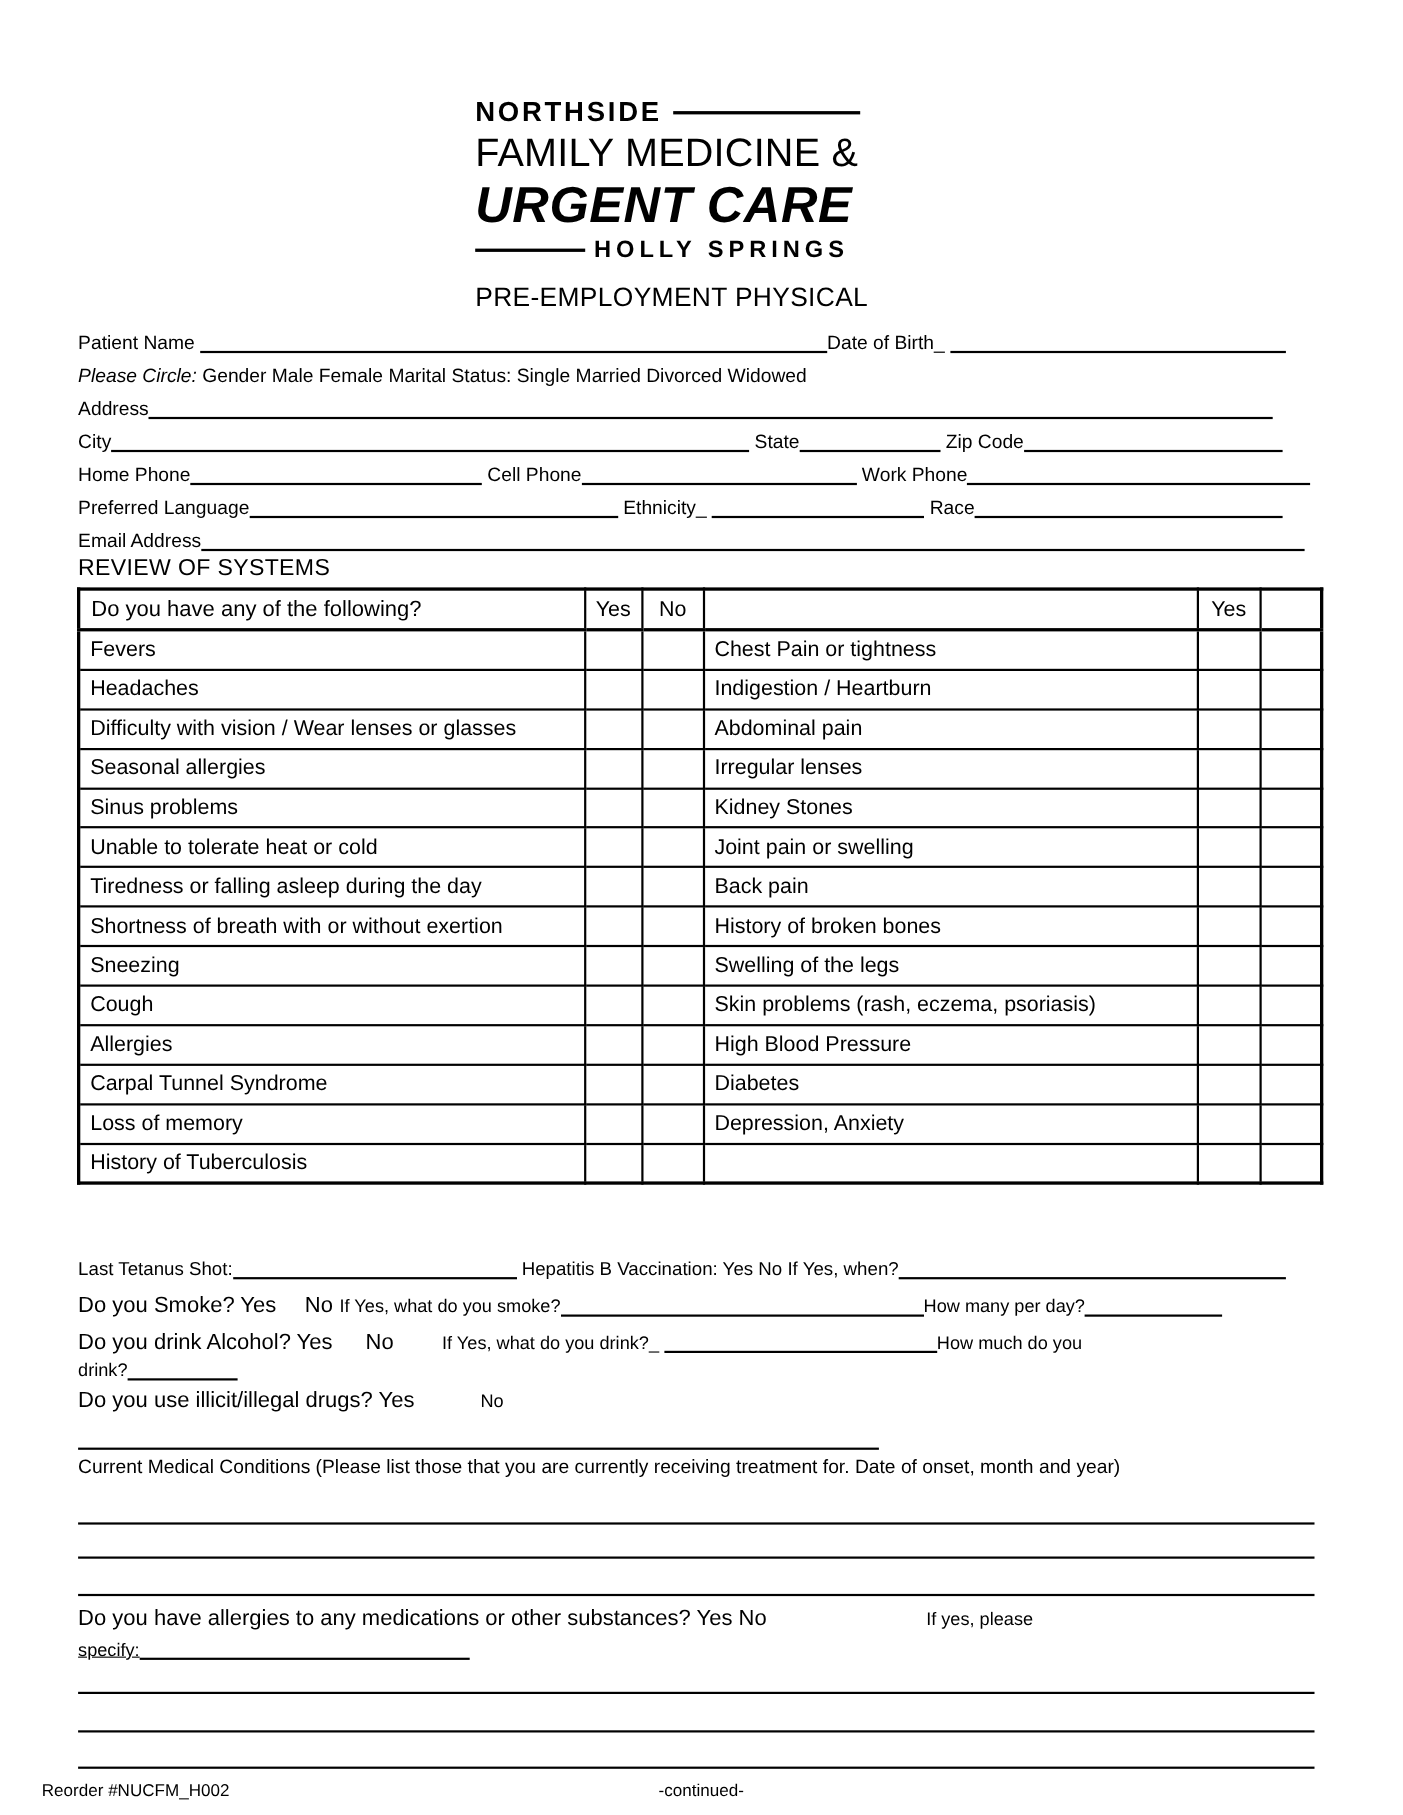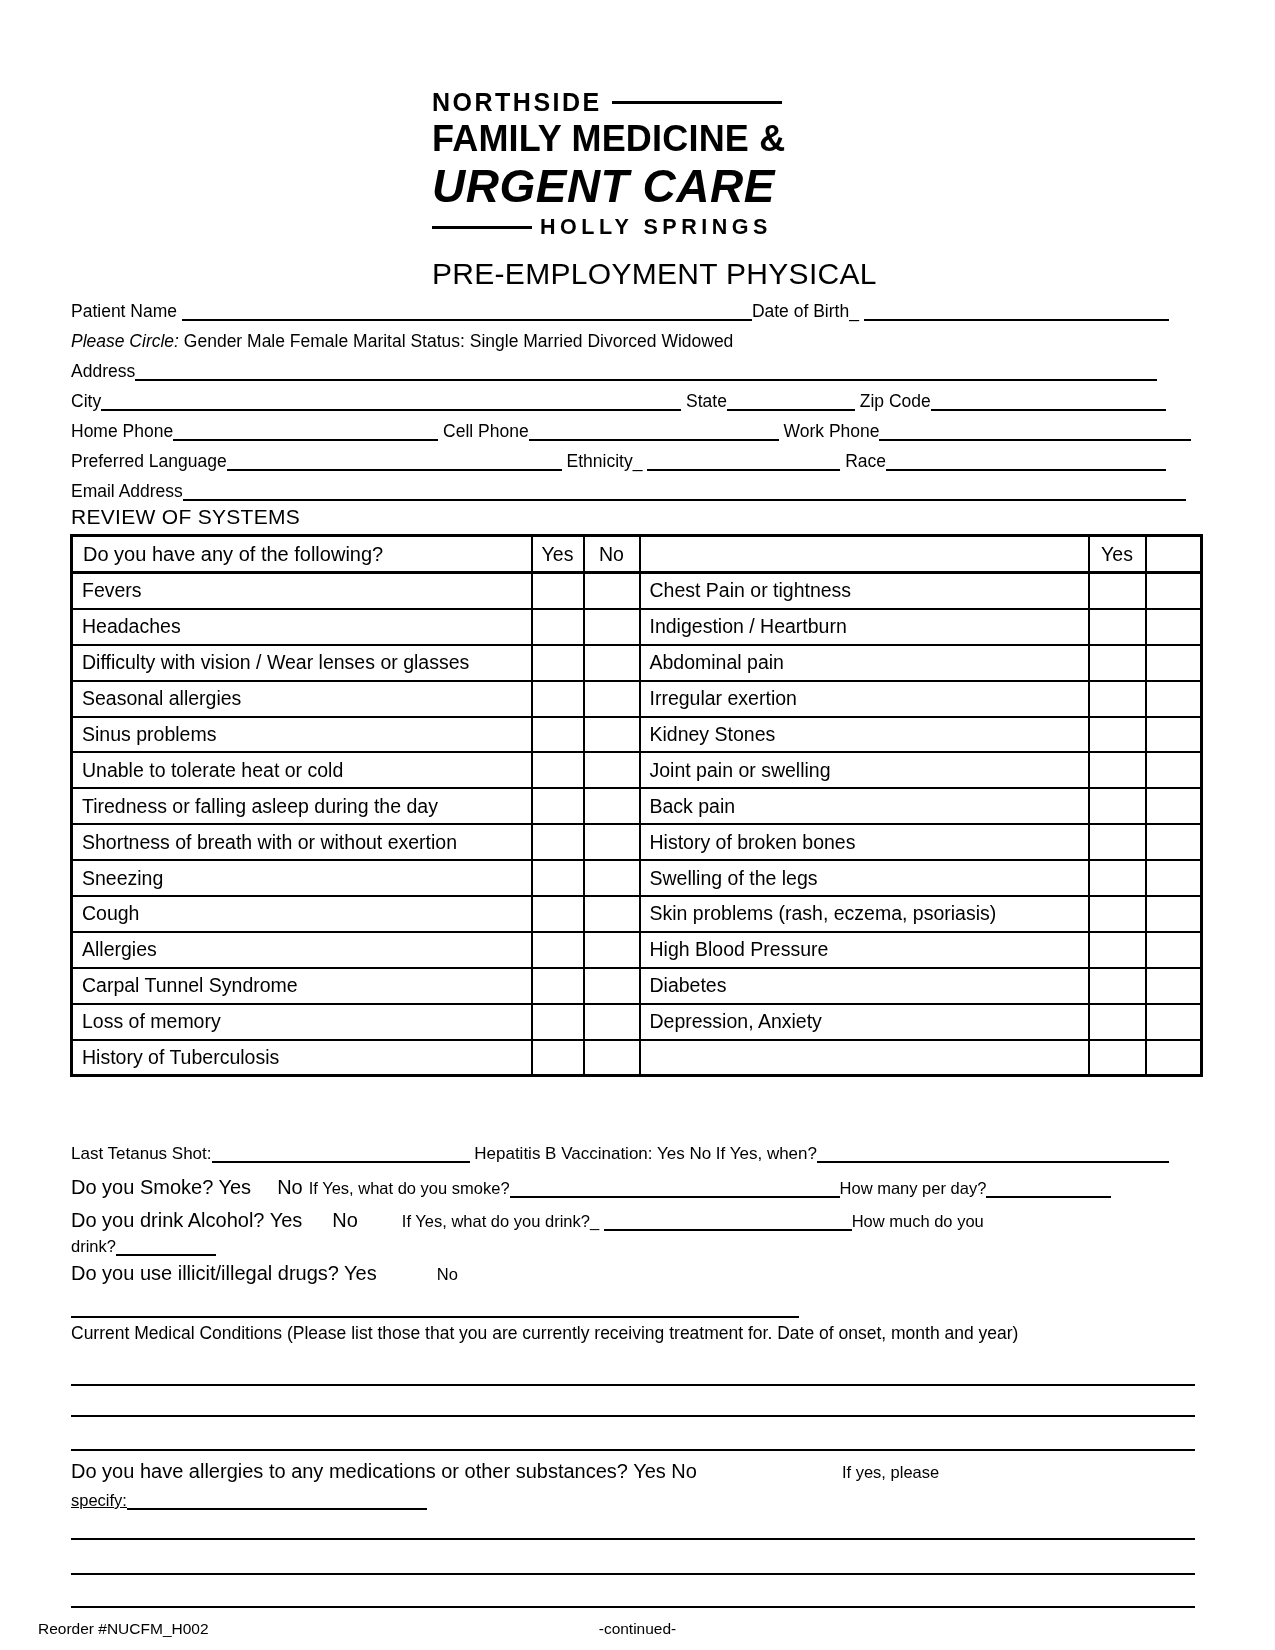--- a/index.html
+++ b/index.html
@@ -6,26 +6,26 @@
   .page {
     position:relative; width:1275px; height:1650px; background:#fff;
     color:#000; font-family:"Liberation Sans","DejaVu Sans",sans-serif;
     overflow:hidden;
   }
   
   .logo { position:absolute; top:88px; left:432px; width:350px; }
   .lg-r1 { display:flex; align-items:center; gap:10px; }
   .lg-r1 .t1 { font-size:25px; font-weight:700; letter-spacing:2.5px; white-space:nowrap; }
   .rule { flex:1; border-top:3.5px solid #000; }
-  .lg-r2 { font-size:36px; font-weight:700; white-space:nowrap; margin-top:1px; letter-spacing:0.2px; }
+  .lg-r2 { font-size:36px; font-weight:400; white-space:nowrap; margin-top:1px; letter-spacing:0.2px; }
   .lg-r3 { font-size:46px; font-style:italic; font-weight:700; white-space:nowrap; margin-top:-1px; letter-spacing:0.5px; }
   .lg-r4 { display:flex; align-items:center; gap:8px; margin-top:2px; }
   .lg-r4 .rule { flex:0 0 100px; }
   .lg-r4 .t4 { font-size:21.5px; font-weight:700; letter-spacing:4.5px; white-space:nowrap; }
-  .form-title { margin-top:17px; text-align:center; font-size:30px; white-space:nowrap; letter-spacing:0.3px; }
+  .form-title { margin-top:17px; text-align:center; font-size:24px; white-space:nowrap; letter-spacing:0.3px; }
 
   
   .info { position:absolute; left:71px; top:301px; font-size:17.5px; }
   .iline { height:30px; white-space:nowrap; }
 
   .bk { display:inline-block; border-bottom:2px solid #000; height:10px; vertical-align:-4px; }
   .gp { display:inline-block; }
   .it { font-style:italic; }
   .lg { font-size:20px; }
 
@@ -135,21 +135,21 @@
           <td class="cb"></td>
           <td class="cb"></td>
           <td class="ql">Abdominal pain</td>
           <td class="cb"></td>
           <td class="cb"></td>
         </tr>
         <tr>
           <td class="ql">Seasonal allergies</td>
           <td class="cb"></td>
           <td class="cb"></td>
-          <td class="ql">Irregular exertion</td>
+          <td class="ql">Irregular lenses</td>
           <td class="cb"></td>
           <td class="cb"></td>
         </tr>
         <tr>
           <td class="ql">Sinus problems</td>
           <td class="cb"></td>
           <td class="cb"></td>
           <td class="ql">Kidney Stones</td>
           <td class="cb"></td>
           <td class="cb"></td>

